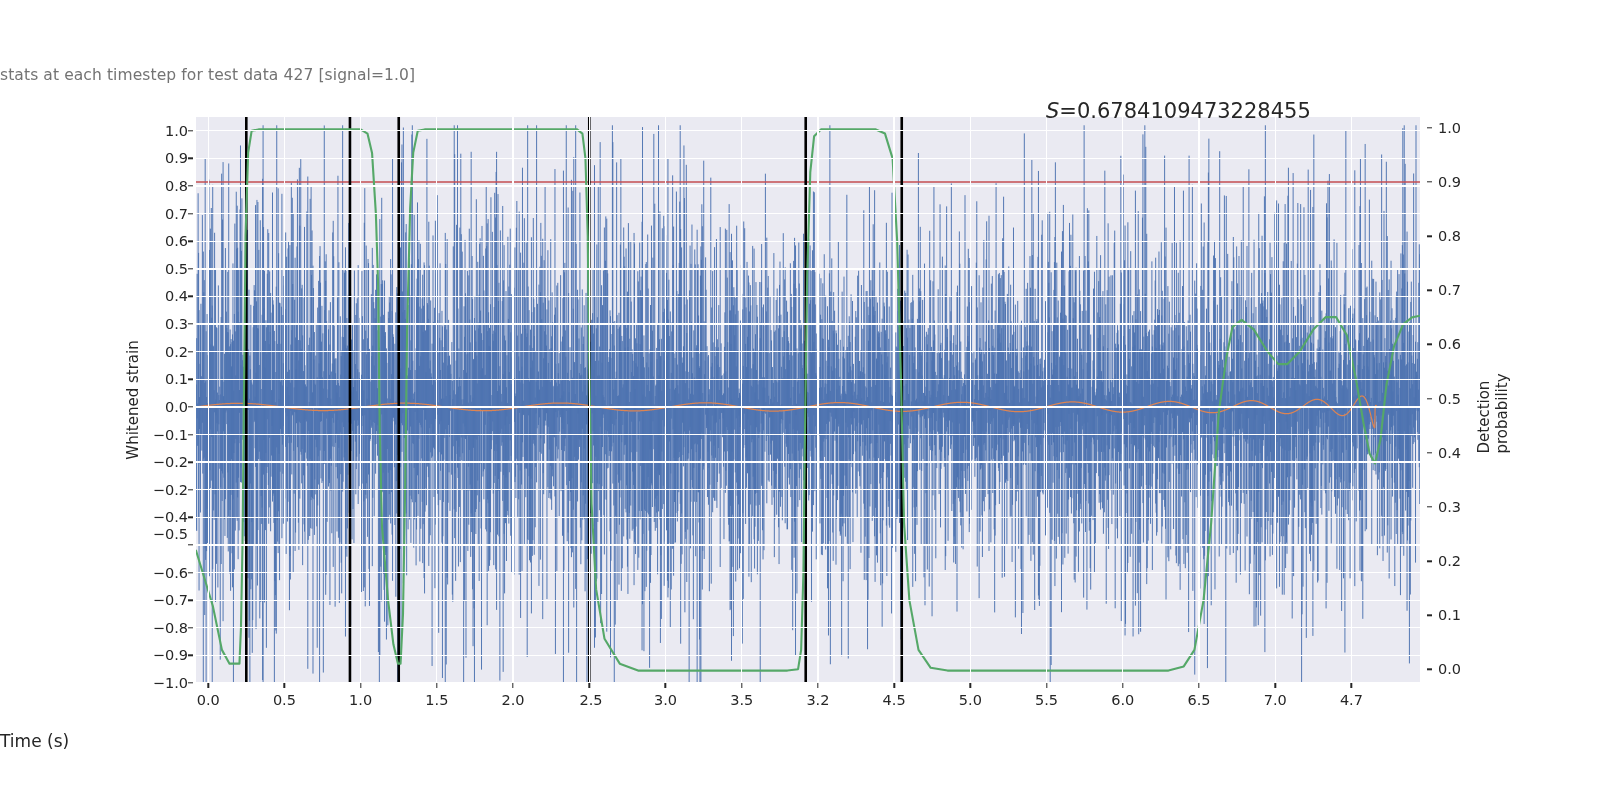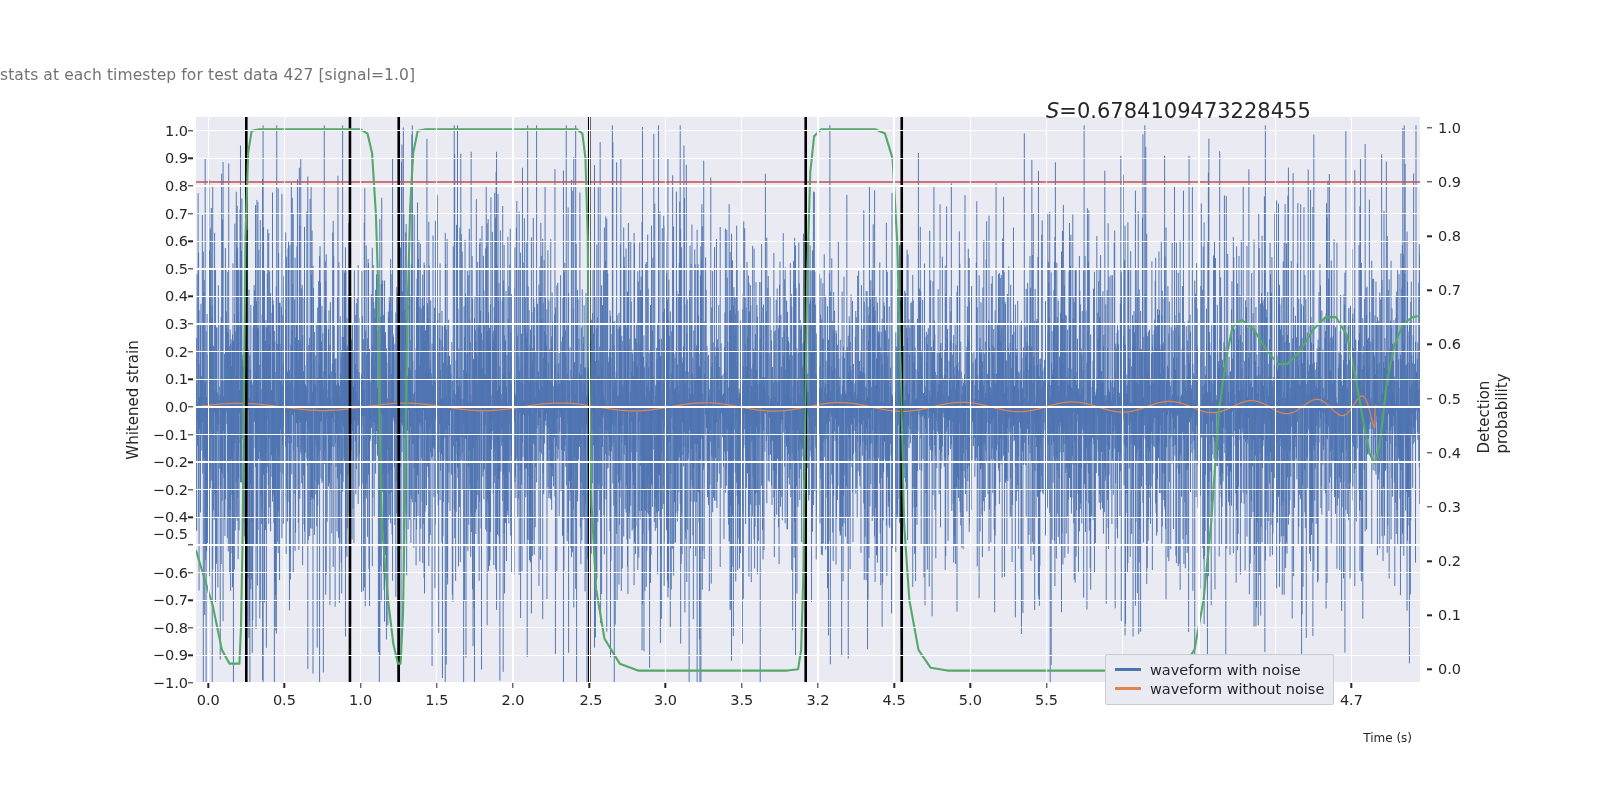--- a/index.html
+++ b/index.html
@@ -48,22 +48,22 @@
 
   
   #ylabel-left{
     position:absolute;left:0;top:0;font-size:15px;color:#262626;
     transform-origin:left top;
   }
   #ylabel-right{
     position:absolute;font-size:15px;color:#262626;transform-origin:left top;
   }
   #xlabel{
-    position:absolute;left:0;top:731px;width:1412px;text-align:right;
-    font-size:12px;color:#262626;
+    position:absolute;left:0;top:731px;width:1412px;text-align:left;
+    font-size:17px;color:#262626;
   }
 
   
   #legend{
     position:absolute;left:1105px;top:654px;
     background:#eaeaf2;border:1px solid #cccccc;border-radius:2px;
     padding:5px 9px 6px 9px;font-size:14.5px;color:#262626;
   }
   .legend-row{display:flex;align-items:center;height:19px;}
   .legend-swatch{width:26px;height:2.2px;margin-right:9px;flex:none;}
@@ -242,24 +242,14 @@
       <div class="xtick" style="left: 1275.19px;">7.0</div>
       <div class="tickmark-x" style="left: 1275.19px;"></div>
       <div class="xtick" style="left: 1351.41px;">4.7</div>
       <div class="tickmark-x" style="left: 1351.41px;"></div>
     </div>
 
   <div id="ylabel-left" style="left: 133px; top: 400px; transform: rotate(-90deg) translate(-50%, -50%);">Whitened strain</div>
   <div id="ylabel-right" style="left: 1493px; top: 400px; transform: rotate(-90deg) translate(-50%, -50%);">Detection probability</div>
   <div id="xlabel">Time (s)</div>
 
-  <div id="legend">
-      <div class="legend-row">
-        <span class="legend-swatch" style="background: rgb(76, 114, 176);"></span>
-        <span class="legend-label">waveform with noise</span>
-      </div>
-      <div class="legend-row">
-        <span class="legend-swatch" style="background: rgb(221, 132, 82);"></span>
-        <span class="legend-label">waveform without noise</span>
-      </div>
-    </div>
 
 </div>
 
 </body></html>

